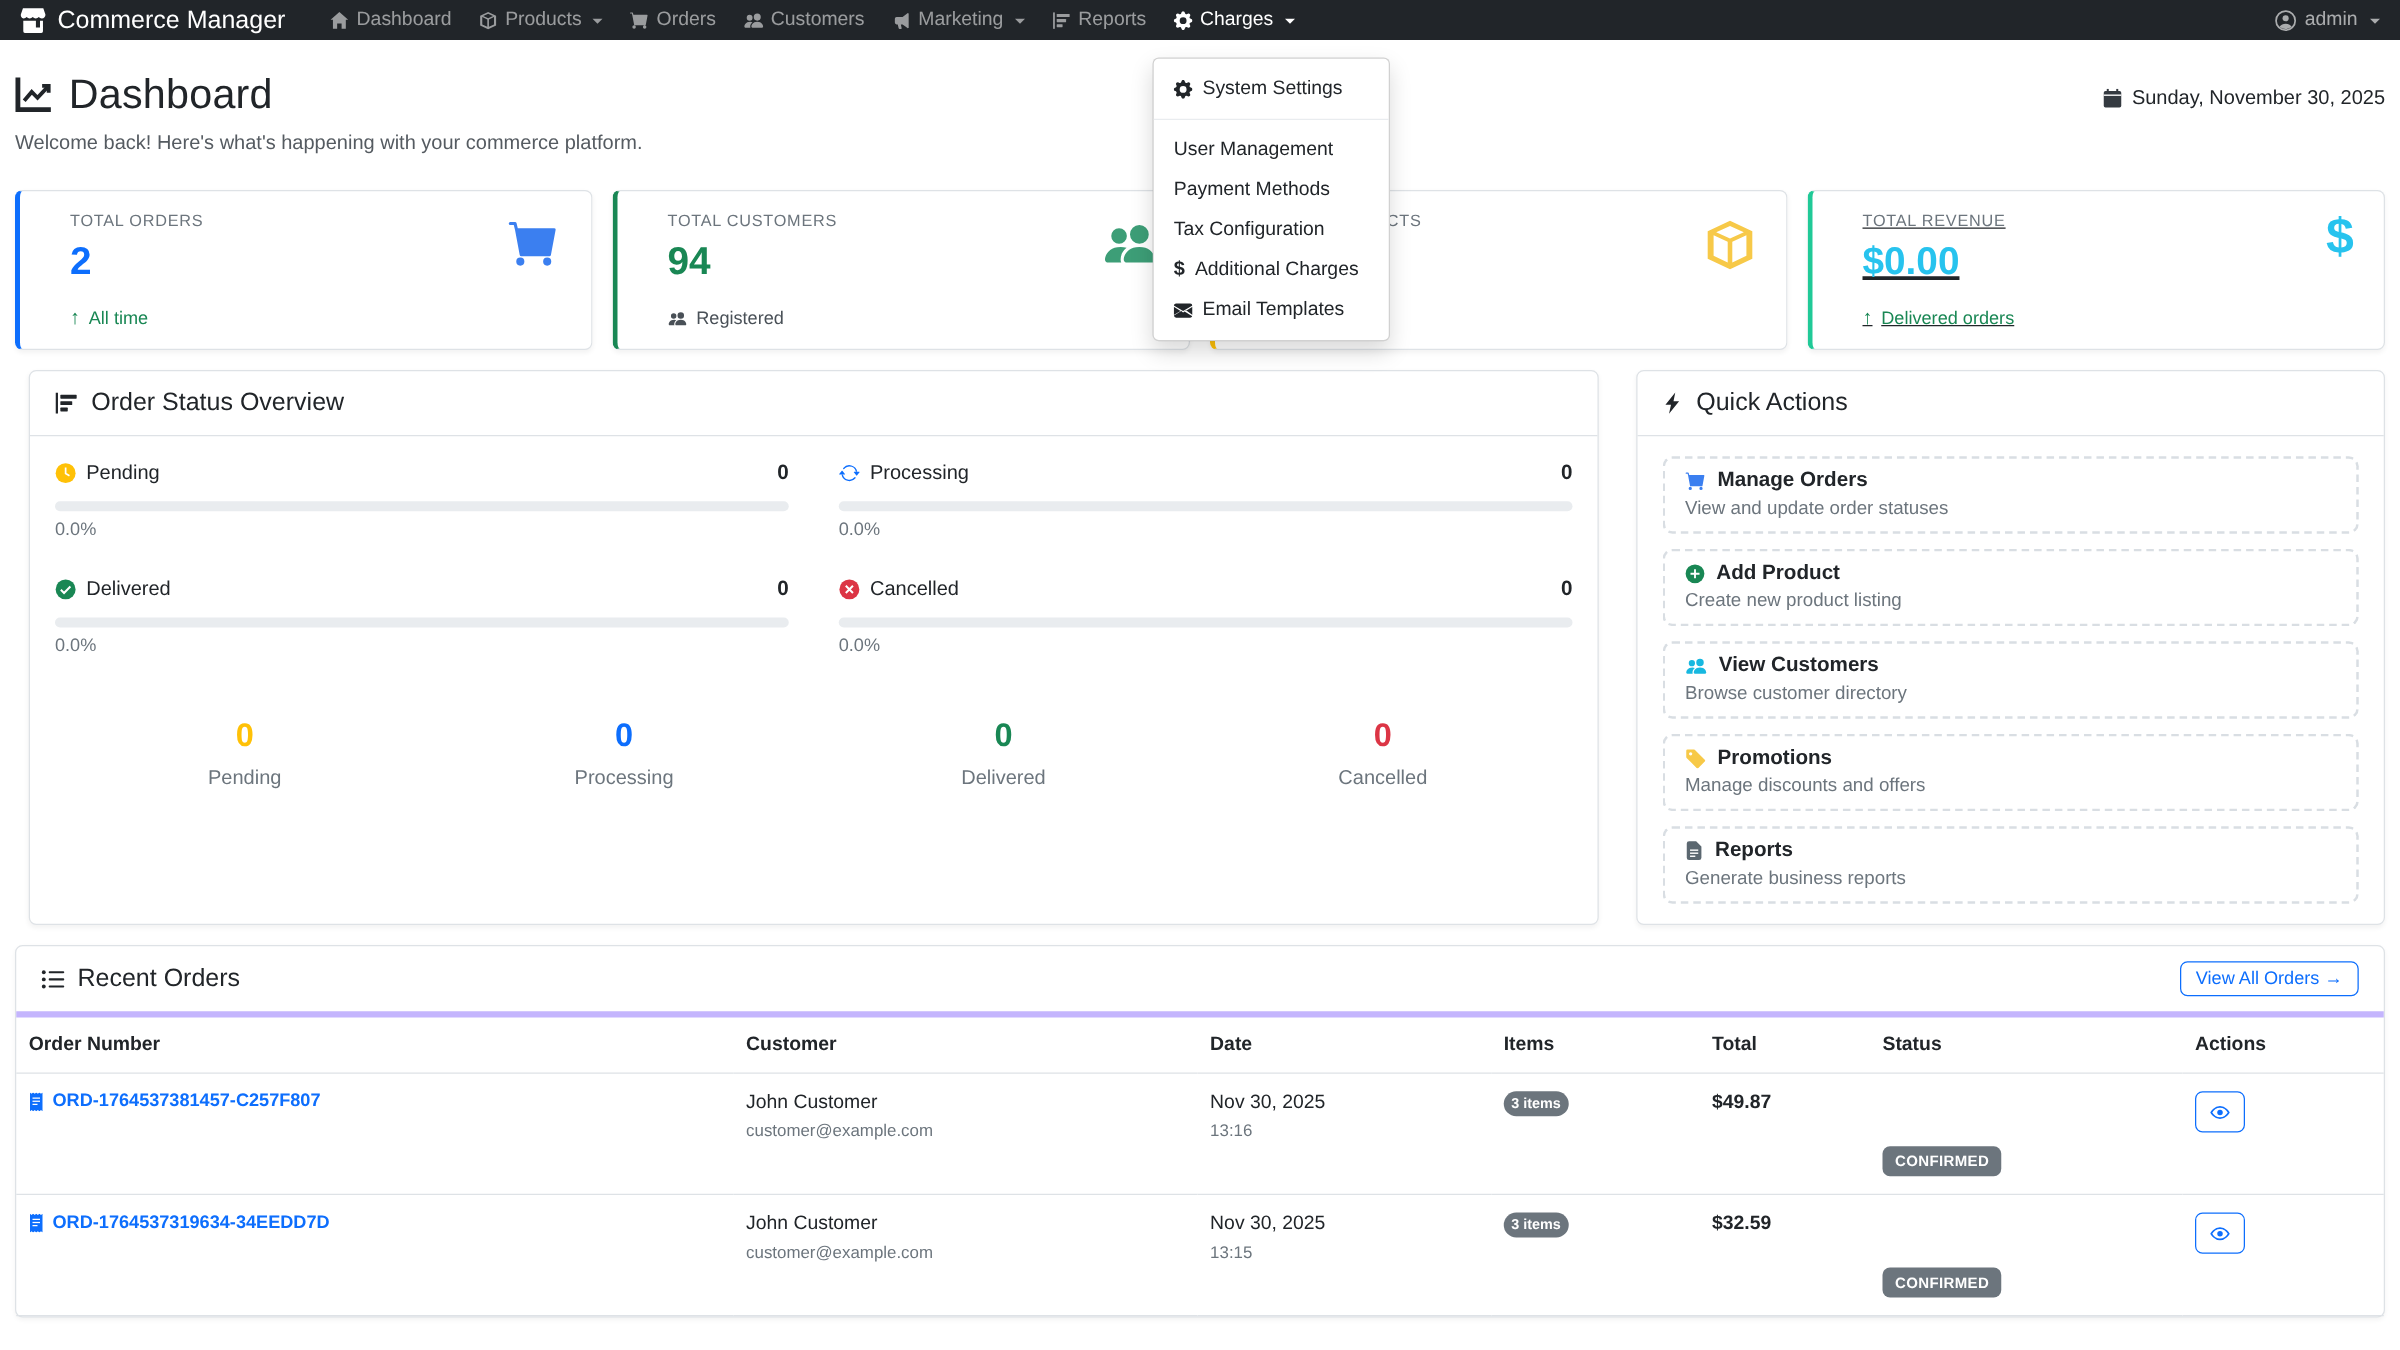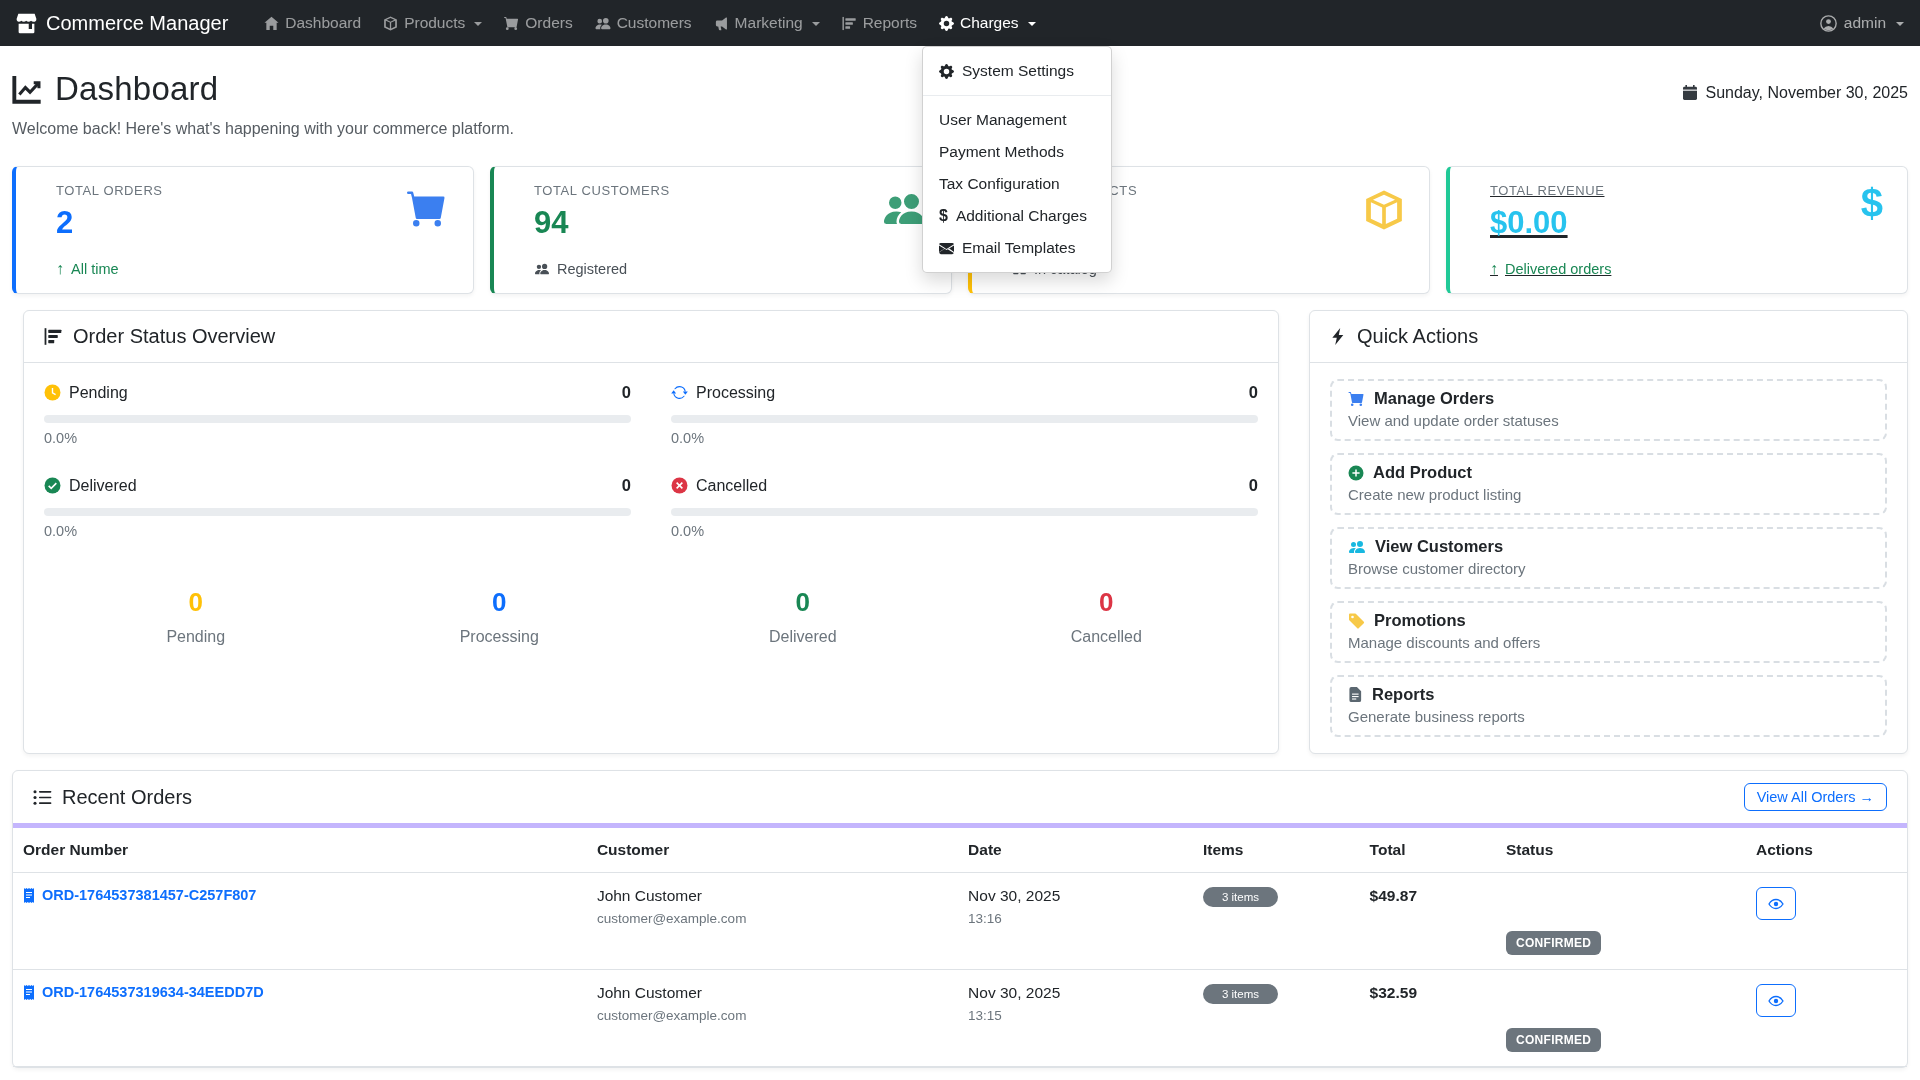--- a/index.html
+++ b/index.html
@@ -5,21 +5,21 @@
 <style>
   * { margin:0; padding:0; box-sizing:border-box; }
   html,body { width:1920px; height:1080px; }
   body {
     font-family:"Liberation Sans","DejaVu Sans",sans-serif;
     color:#212529; background:#fff; overflow:hidden; position:relative;
   }
   .icon svg{display:block;}
   
   .navbar{
-    height:46px; background:#212529; display:flex; align-items:center;
+    height:32px; background:#212529; display:flex; align-items:center;
     padding:0 16px; gap:8px;
   }
   .brand{display:flex; align-items:center; gap:9px; color:#fff; font-size:20px; font-weight:500; margin-right:28px; cursor:pointer;}
   .nav-links{display:flex; align-items:center; gap:22px;}
   .nav-item{display:flex; align-items:center; gap:6px; color:rgba(255,255,255,.55); font-size:15.5px; cursor:pointer; text-decoration:none;}
   .nav-item.active{color:#fff;}
   .caret{width:0;height:0;border-left:4px solid transparent;border-right:4px solid transparent;border-top:4.5px solid currentColor;margin-left:3px;margin-top:2px;}
   .nav-user{margin-left:auto; display:flex; align-items:center; gap:7px; color:rgba(255,255,255,.62); font-size:15.5px; cursor:pointer;}
   
   .dropdown-menu{
@@ -74,21 +74,21 @@
   .orders-card{margin-top:16px;}
   .orders-header{display:flex; justify-content:space-between; padding:12px 20px; border-bottom:5px solid #c4b5fd;}
   .orders-title{display:flex; align-items:center; gap:10px; font-size:20px; font-weight:500;}
   .btn-outline{display:flex; align-items:center; gap:4px; border:1px solid #0d6efd; color:#0d6efd; background:#fff; border-radius:6px; padding:5px 12px; font-size:14.5px; cursor:pointer; font-family:inherit;}
   table{width:100%; border-collapse:collapse;}
   th{text-align:left; font-size:15.5px; font-weight:700; padding:13px 10px; border-bottom:1px solid #dee2e6;}
   td{padding:14px 10px; border-bottom:1px solid #dee2e6; vertical-align:top;}
   .order-link{display:flex; align-items:center; gap:7px; color:#0d6efd; font-weight:700; font-size:14.5px; cursor:pointer; text-decoration:none;}
   .cell-main{font-size:15.5px;}
   .cell-sub{font-size:13.5px; color:#6c757d; margin-top:6px;}
-  .badge-items{display:inline-block; background:#6c757d; color:#fff; font-size:11.5px; font-weight:400; padding:4px 19px; border-radius:10px;}
+  .badge-items{display:inline-block; background:#6c757d; color:#fff; font-size:11.5px; font-weight:700; padding:4px 6px; border-radius:10px;}
   .badge-status{display:inline-block; background:#6c757d; color:#fff; font-size:12px; font-weight:700; padding:5px 10px; border-radius:6px; letter-spacing:.3px;margin-top:44px;}
   .btn-eye{width:40px; height:33px; display:flex; align-items:center; justify-content:center; border:1px solid #0d6efd; color:#0d6efd; background:#fff; border-radius:6px; cursor:pointer;}
 </style>
 </head>
 <body>
 
 <nav class="navbar">
   <div class="brand">
     <span class="icon">
       <svg width="21" height="21" viewBox="0 0 16 16" fill="currentColor">

